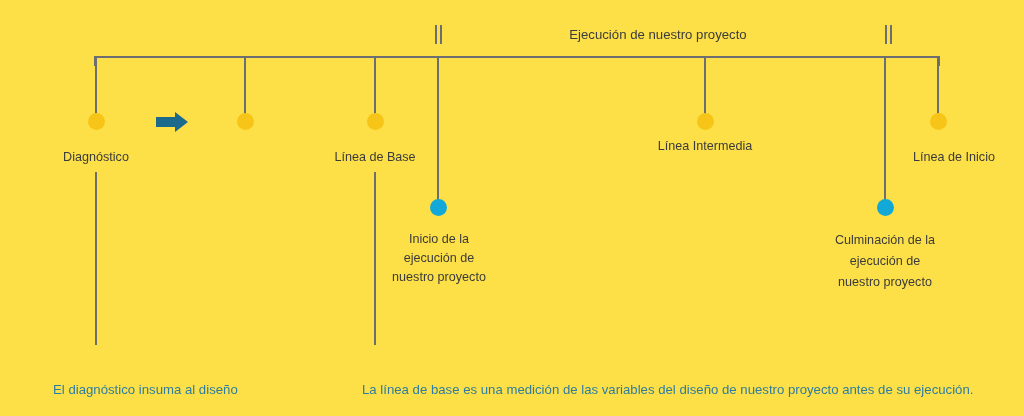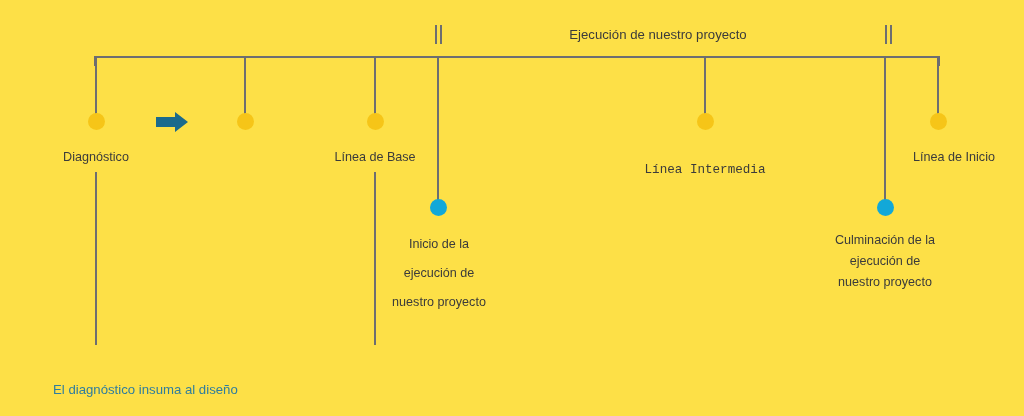--- a/index.html
+++ b/index.html
@@ -134,30 +134,31 @@
     </svg>
   </div>
 
   <div class="stem" style="left:244px; top:57px; height:62px;"></div>
   <div class="dot yellow" style="left:237px; top:113px;"></div>
 
   <div class="stem" style="left:374px; top:57px; height:62px;"></div>
   <div class="dot yellow" style="left:367px; top:113px;"></div>
   <div class="label" style="left:313px; top:149px; width:124px;">Línea de Base</div>
   <div class="lowerline" style="left:374px; top:172px; height:173px;"></div>
+  <div class="note" style="left:362px; top:353px; width:612px;">La línea de base es una medición de las variables del diseño de nuestro proyecto antes de su ejecución.</div>
 
   <div class="stem" style="left:437px; top:57px; height:148px;"></div>
   <div class="dot blue" style="left:430px; top:199px;"></div>
-  <div class="label" style="left:375px; top:230px; width:128px; line-height:29px;">Inicio de la
+  <div class="label" style="left:375px; top:230px; width:128px; line-height:19px;">Inicio de la
 ejecución de
 nuestro proyecto</div>
 
   <div class="stem" style="left:704px; top:57px; height:62px;"></div>
   <div class="dot yellow" style="left:697px; top:113px;"></div>
-  <div class="label" style="left:635px; top:162px; width:140px;font-family:Liberation Mono, monospace;">Línea Intermedia</div>
+  <div class="label" style="left:635px; top:138px; width:140px;">Línea Intermedia</div>
 
   <div class="stem" style="left:884px; top:57px; height:148px;"></div>
   <div class="dot blue" style="left:877px; top:199px;"></div>
   <div class="label" style="left:815px; top:230px; width:140px; line-height:21px;">Culminación  de la
 ejecución de
 nuestro proyecto</div>
 
   <div class="stem" style="left:937px; top:57px; height:62px;"></div>
   <div class="dot yellow" style="left:930px; top:113px;"></div>
   <div class="label" style="left:889px; top:149px; width:130px;">Línea de Inicio</div>

